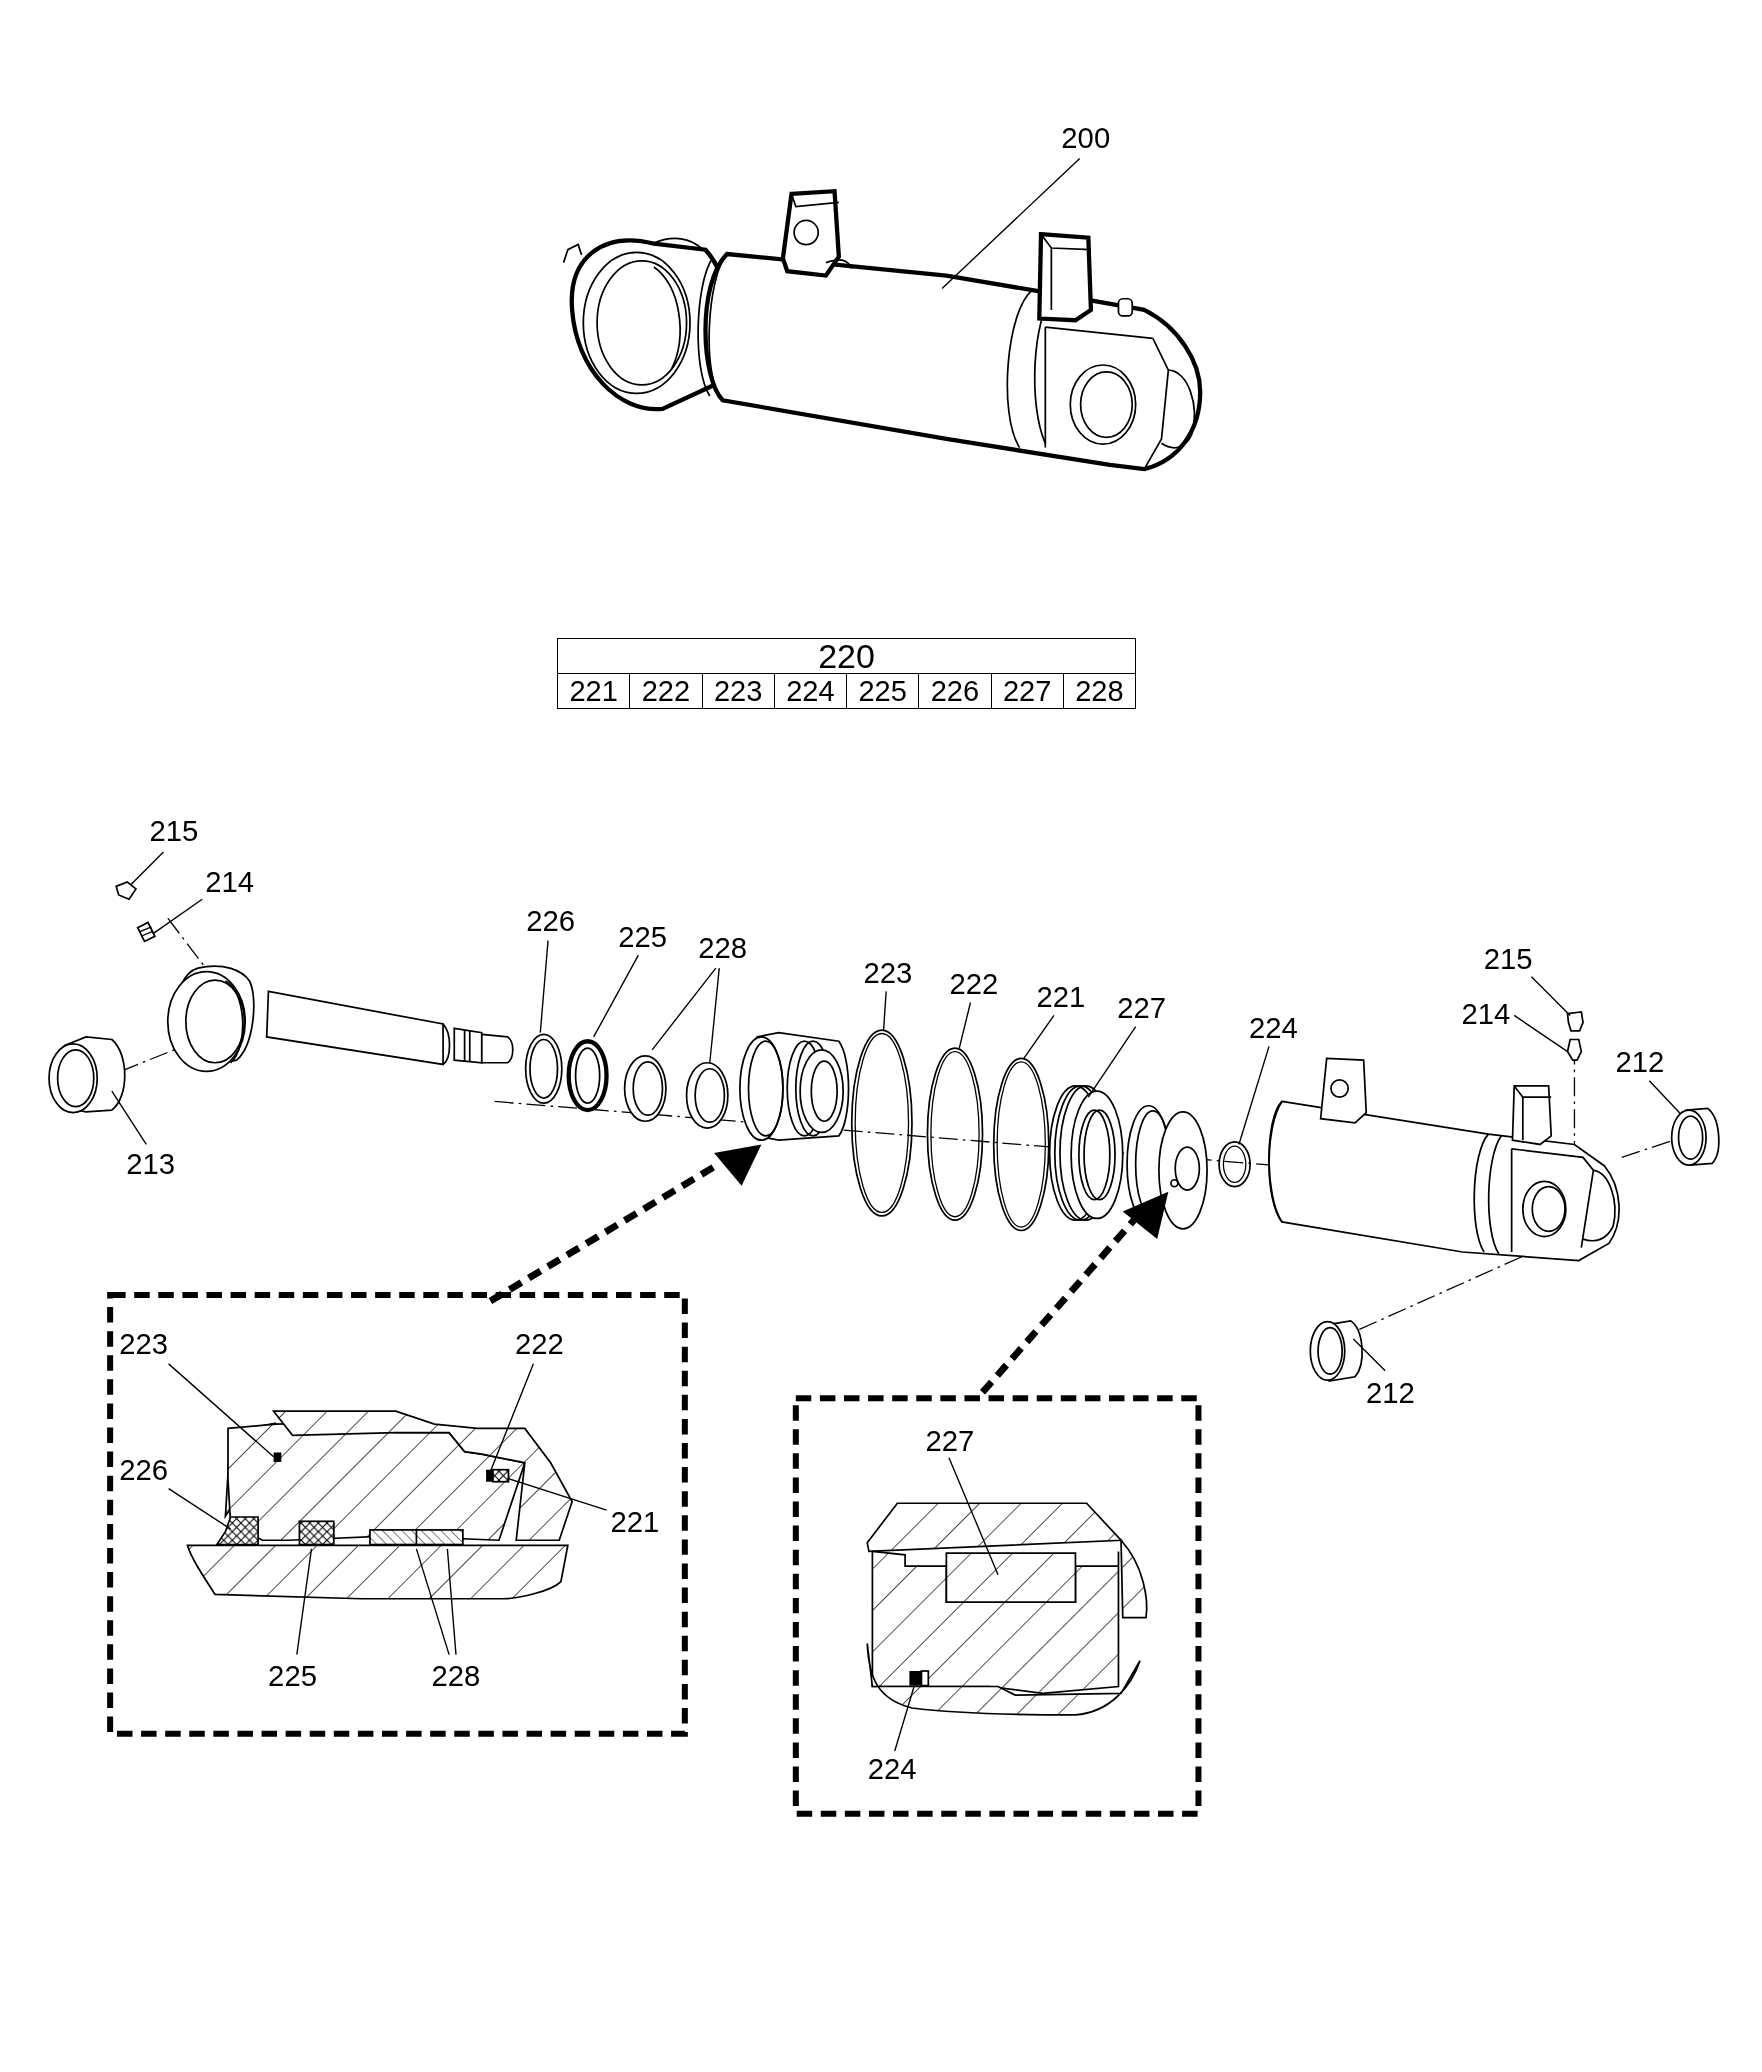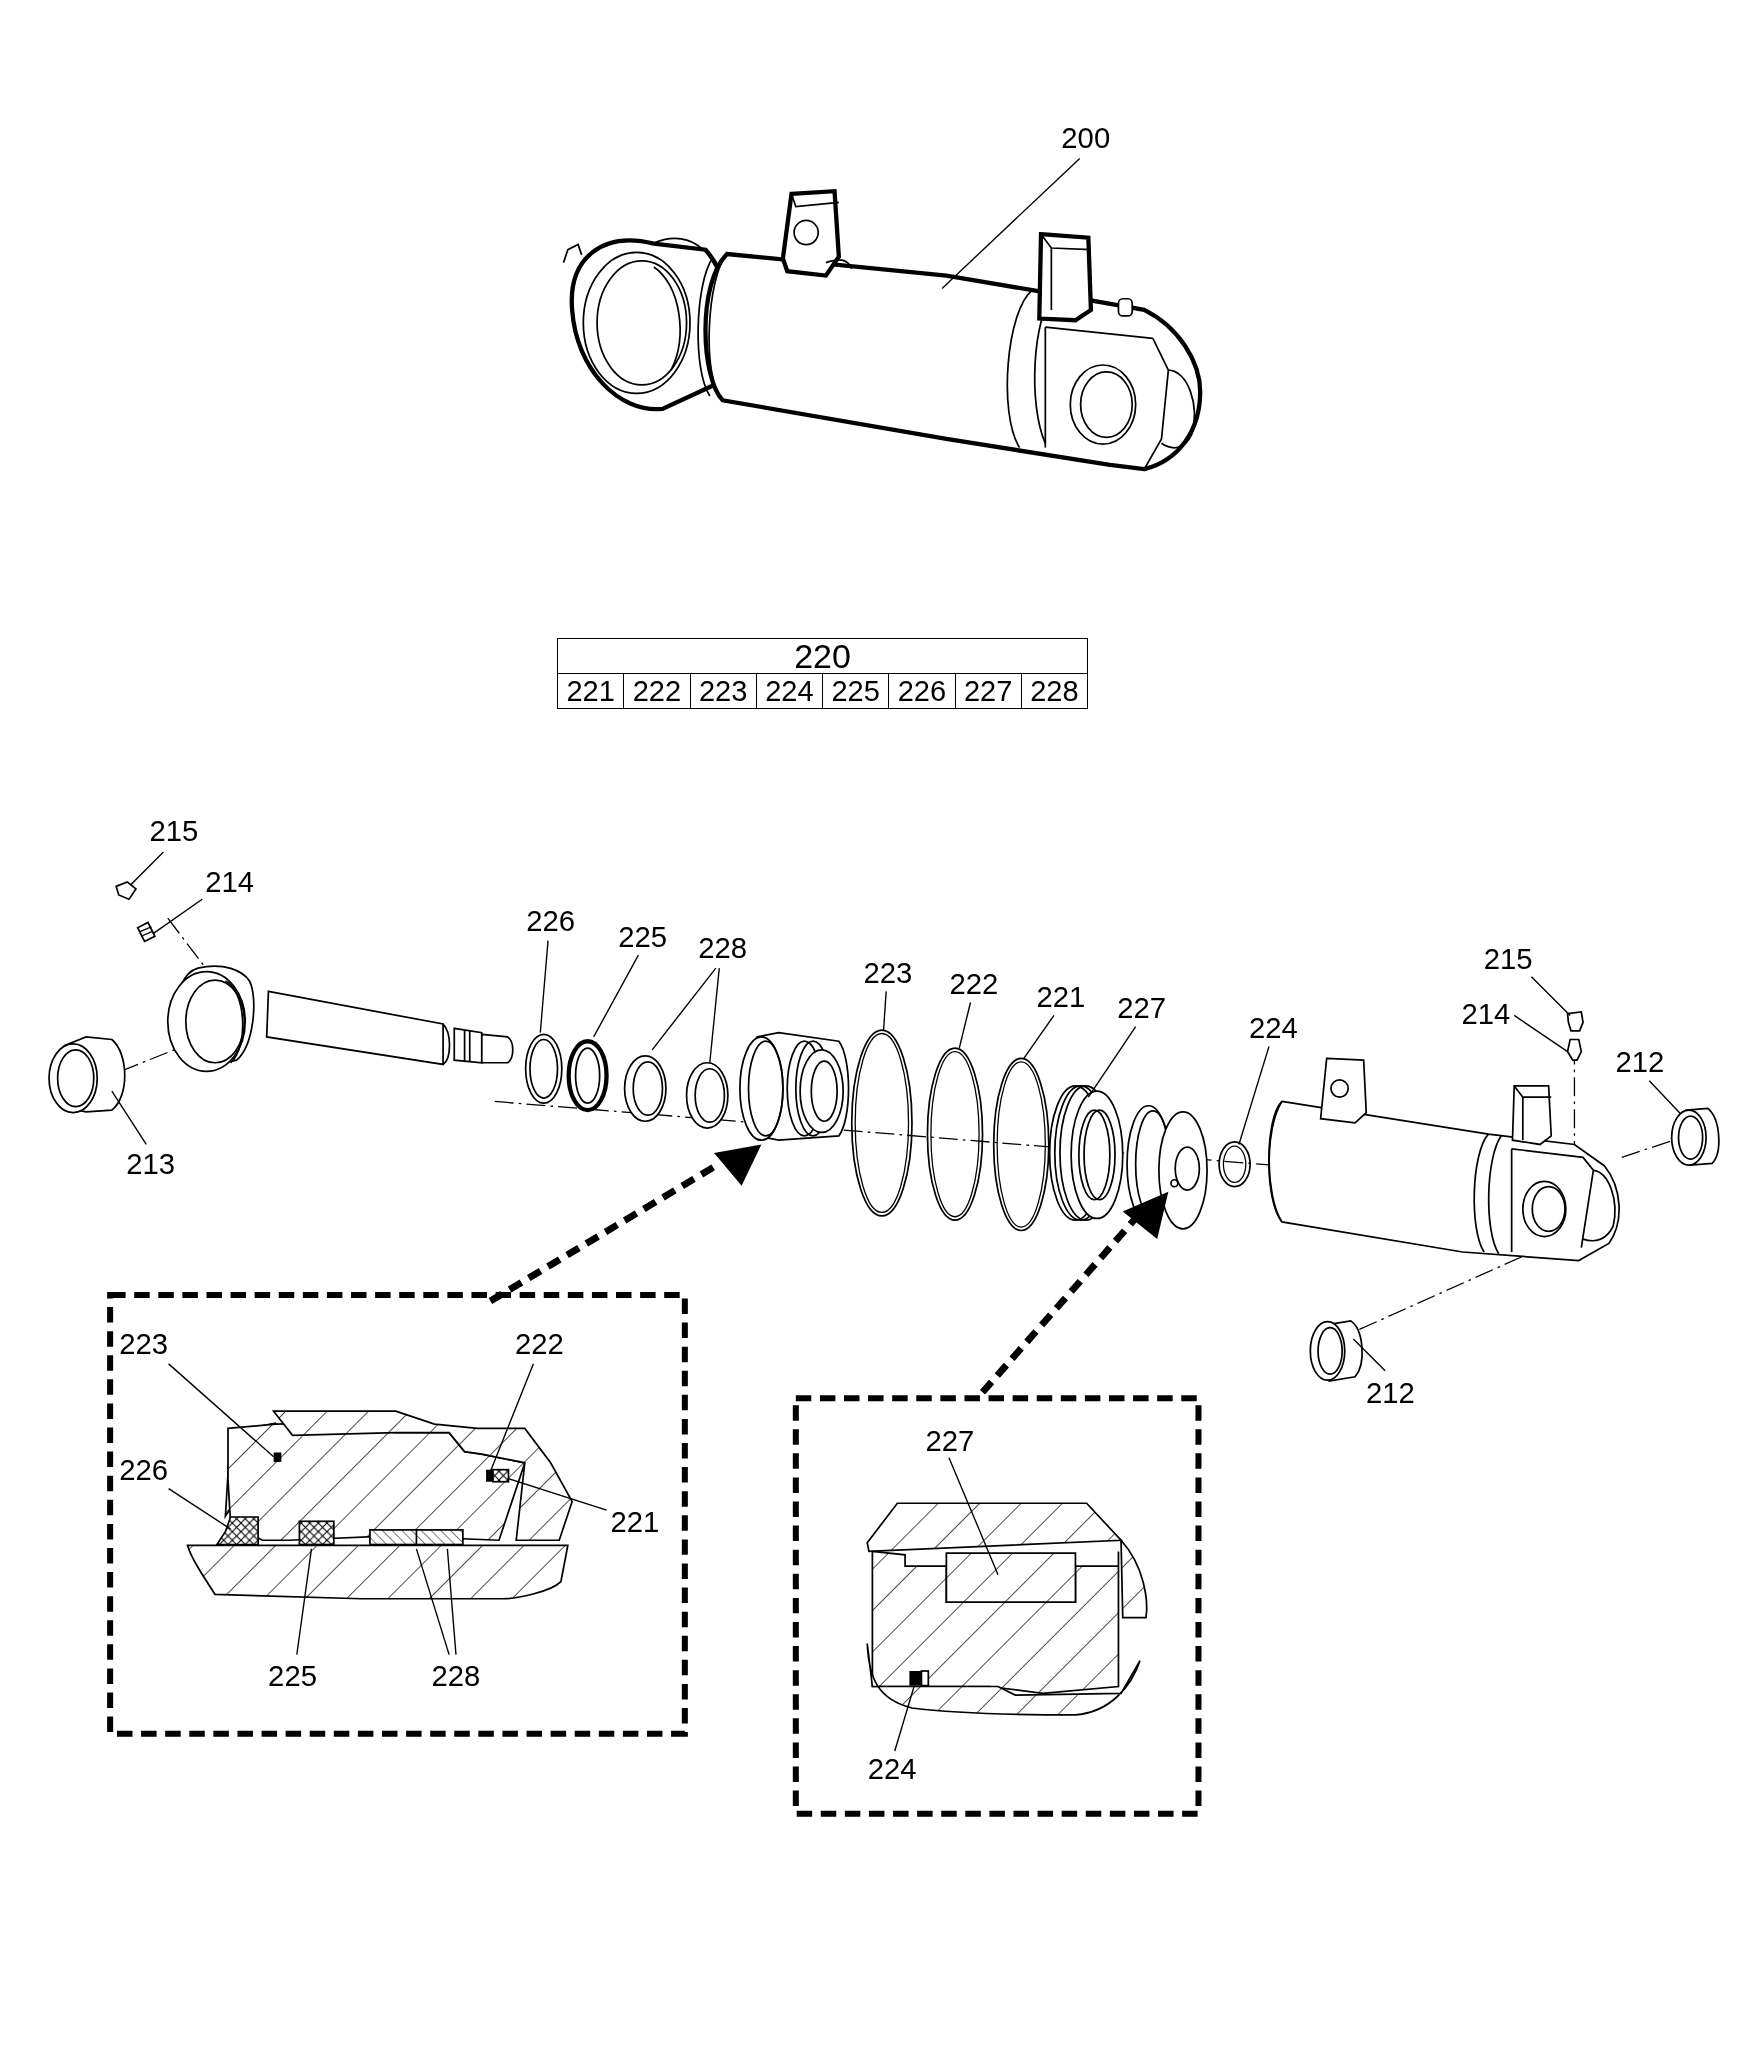--- a/index.html
+++ b/index.html
@@ -14,21 +14,21 @@
   .dash-arrow { stroke: #000; fill: none; stroke-width: 8; stroke-dasharray: 16 10; }
   .lbl { font-family: "Liberation Sans", sans-serif; font-size: 34px; fill: #000; text-anchor: middle; }
   .part { fill: #fff; }
   .hatch { fill: url(#hatch45); stroke: #000; stroke-width: 2; }
   .hatchfine { fill: url(#hatchfine); stroke: #000; stroke-width: 2; }
   .xhatch { fill: url(#xhatch); stroke: #000; stroke-width: 2; }
   .solid { fill: #000; }
 
   
   .kit-table {
-    position: absolute; left: 557px; top: 638px; width: 531px;
+    position: absolute; left: 557px; top: 638px; width: 579px;
     border-collapse: collapse; font-family: "Liberation Sans", sans-serif;
   }
   .kit-table td {
     border: 1.7px solid #000; text-align: center; padding: 0; color: #000;
   }
   .kit-table .kit-head { font-size: 34px; height: 34px; line-height: 34px; }
   .kit-table .kit-cell { font-size: 29px; height: 34px; line-height: 34px; width: 12.5%; }
 </style>
 </head>
 <body>

